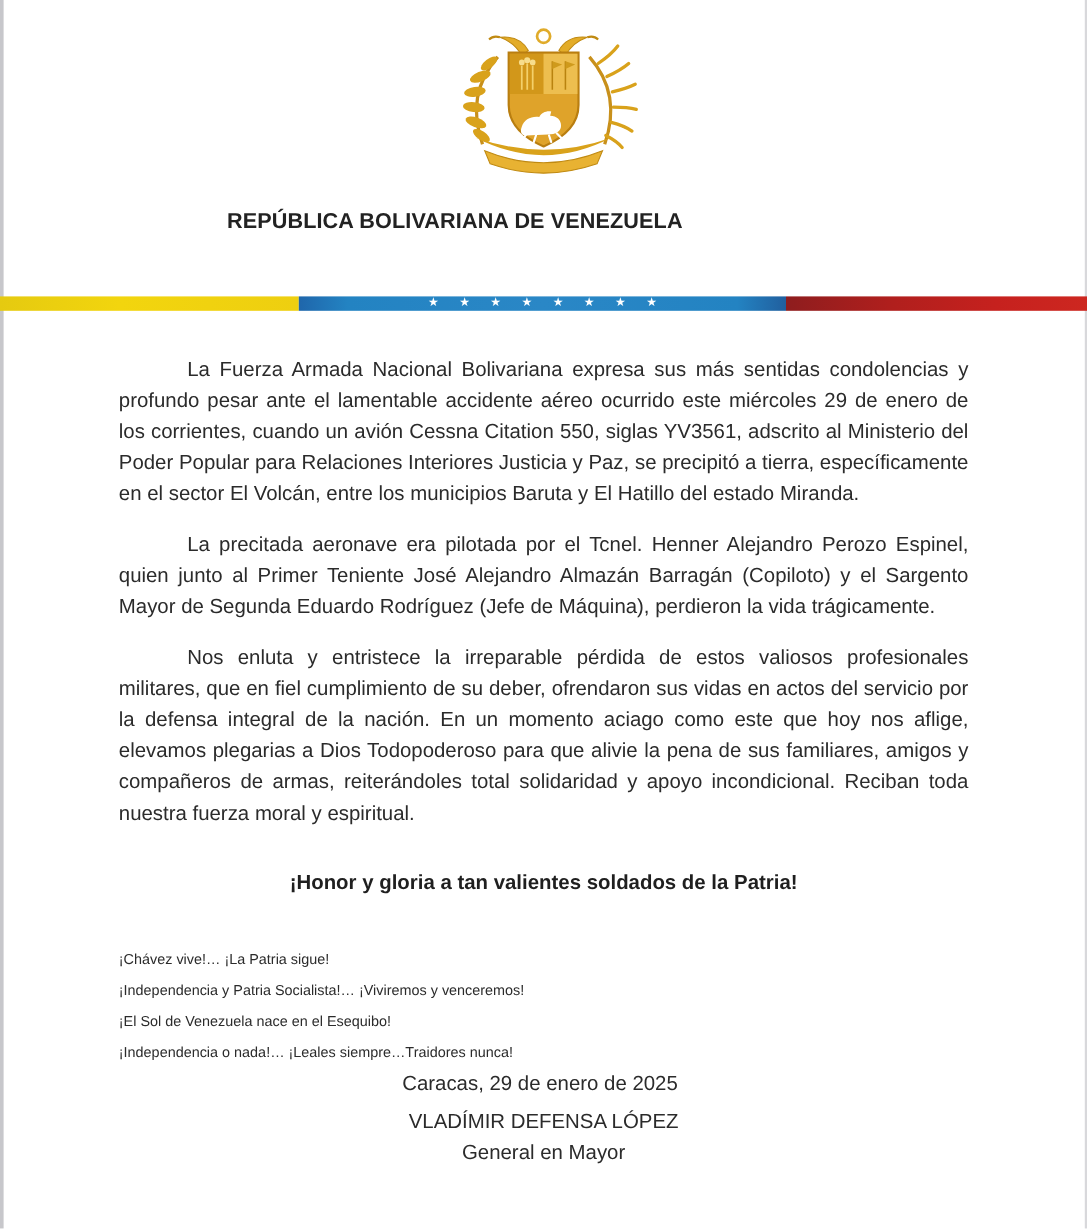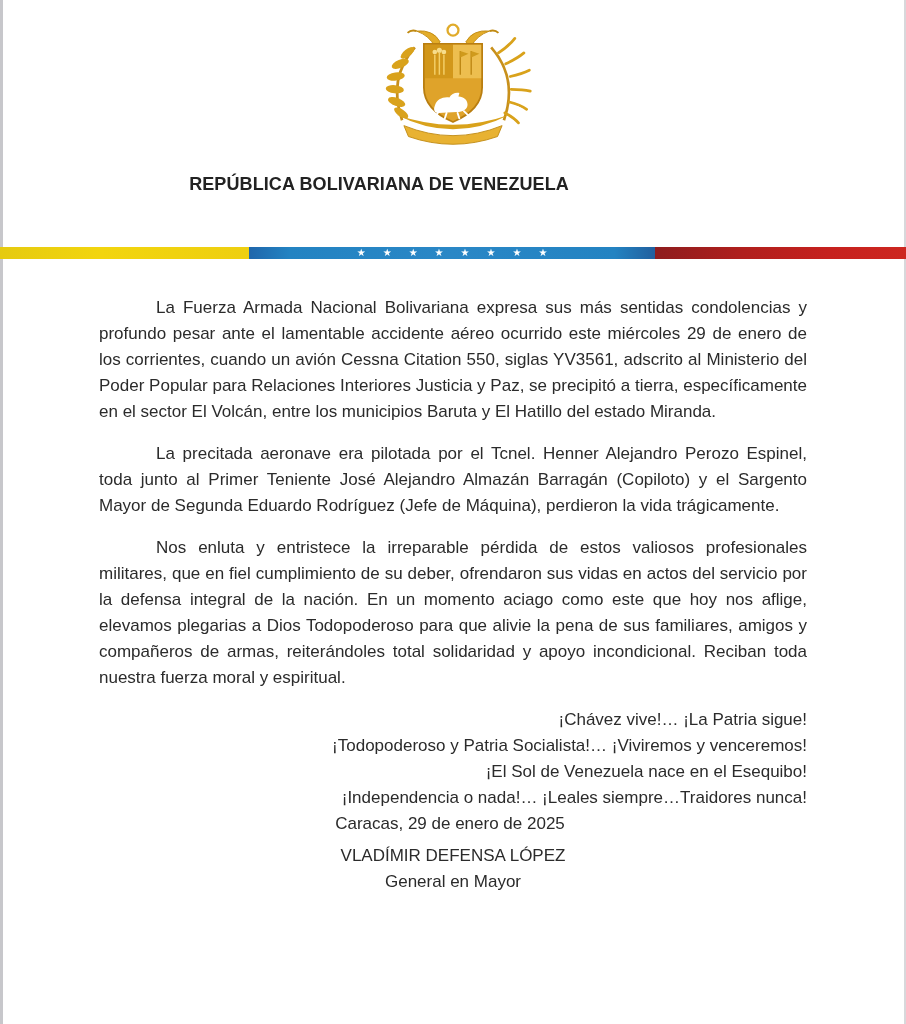--- a/index.html
+++ b/index.html
@@ -39,21 +39,21 @@
   .content{position:absolute;top:283px;left:99px;width:708px;}
   .content p.body-par{
     margin:12px 0 16px 0;
     font-size:17px;line-height:26px;
     text-align:justify;text-indent:57px;
   }
   .honor{
     margin:32px 0 37px 0;
     font-size:17px;line-height:26px;font-weight:bold;text-align:center;color:#1f1f1f;
   }
-  .slogans{text-align:right;font-size:17px;line-height:26px;}
+  .slogans{text-align:left;font-size:12px;line-height:26px;}
   .dateline{margin:0;padding-right:6px;font-size:17px;line-height:26px;text-align:center;}
   .signature{margin-top:6px;text-align:center;font-size:17px;line-height:26px;}
 </style>
 </head>
 <body>
 
 <div class="page">
   <div class="scan-edge-left"></div>
   <div class="scan-edge-right"></div>
 
@@ -139,27 +139,28 @@
         <span class="star">★</span>
         <span class="star">★</span>
         <span class="star">★</span>
       </div>
     </div>
     <div class="seg-red"></div>
   </div>
 
   <div class="content">
     <p class="body-par">La Fuerza Armada Nacional Bolivariana expresa sus más sentidas condolencias y profundo pesar ante el lamentable accidente aéreo ocurrido este miércoles 29 de enero de los corrientes, cuando un avión Cessna Citation 550, siglas YV3561, adscrito al Ministerio del Poder Popular para Relaciones Interiores Justicia y Paz, se precipitó a tierra, específicamente en el sector El Volcán, entre los municipios Baruta y El Hatillo del estado Miranda.</p>
-    <p class="body-par">La precitada aeronave era pilotada por el Tcnel. Henner Alejandro Perozo Espinel, toda junto al Primer Teniente José Alejandro Almazán Barragán (Copiloto) y el Sargento Mayor de Segunda Eduardo Rodríguez (Jefe de Máquina), perdieron la vida trágicamente.</p>
+    <p class="body-par">La precitada aeronave era pilotada por el Tcnel. Henner Alejandro Perozo Espinel, quien junto al Primer Teniente José Alejandro Almazán Barragán (Copiloto) y el Sargento Mayor de Segunda Eduardo Rodríguez (Jefe de Máquina), perdieron la vida trágicamente.</p>
     <p class="body-par">Nos enluta y entristece la irreparable pérdida de estos valiosos profesionales militares, que en fiel cumplimiento de su deber, ofrendaron sus vidas en actos del servicio por la defensa integral de la nación. En un momento aciago como este que hoy nos aflige, elevamos plegarias a Dios Todopoderoso para que alivie la pena de sus familiares, amigos y compañeros de armas, reiterándoles total solidaridad y apoyo incondicional. Reciban toda nuestra fuerza moral y espiritual.</p>
 
+    <div class="honor">¡Honor y gloria a tan valientes soldados de la Patria!</div>
 
     <div class="slogans">
       <div>¡Chávez vive!… ¡La Patria sigue!</div>
-      <div>¡Todopoderoso y Patria Socialista!… ¡Viviremos y venceremos!</div>
+      <div>¡Independencia y Patria Socialista!… ¡Viviremos y venceremos!</div>
       <div>¡El Sol de Venezuela nace en el Esequibo!</div>
       <div>¡Independencia o nada!… ¡Leales siempre…Traidores nunca!</div>
     </div>
 
     <p class="dateline">Caracas, 29 de enero de 2025</p>
 
     <div class="signature">
       <div>VLADÍMIR DEFENSA LÓPEZ</div>
       <div>General en Mayor</div>
     </div>

